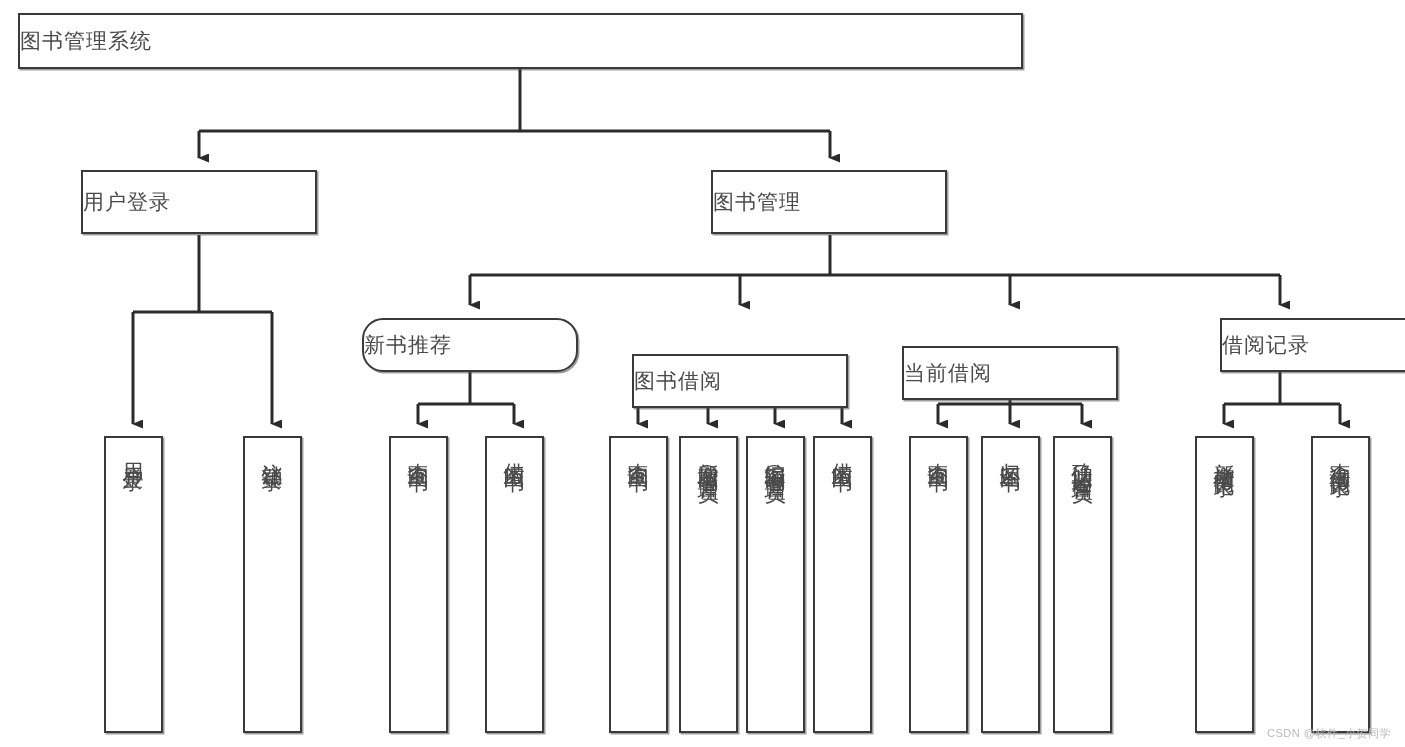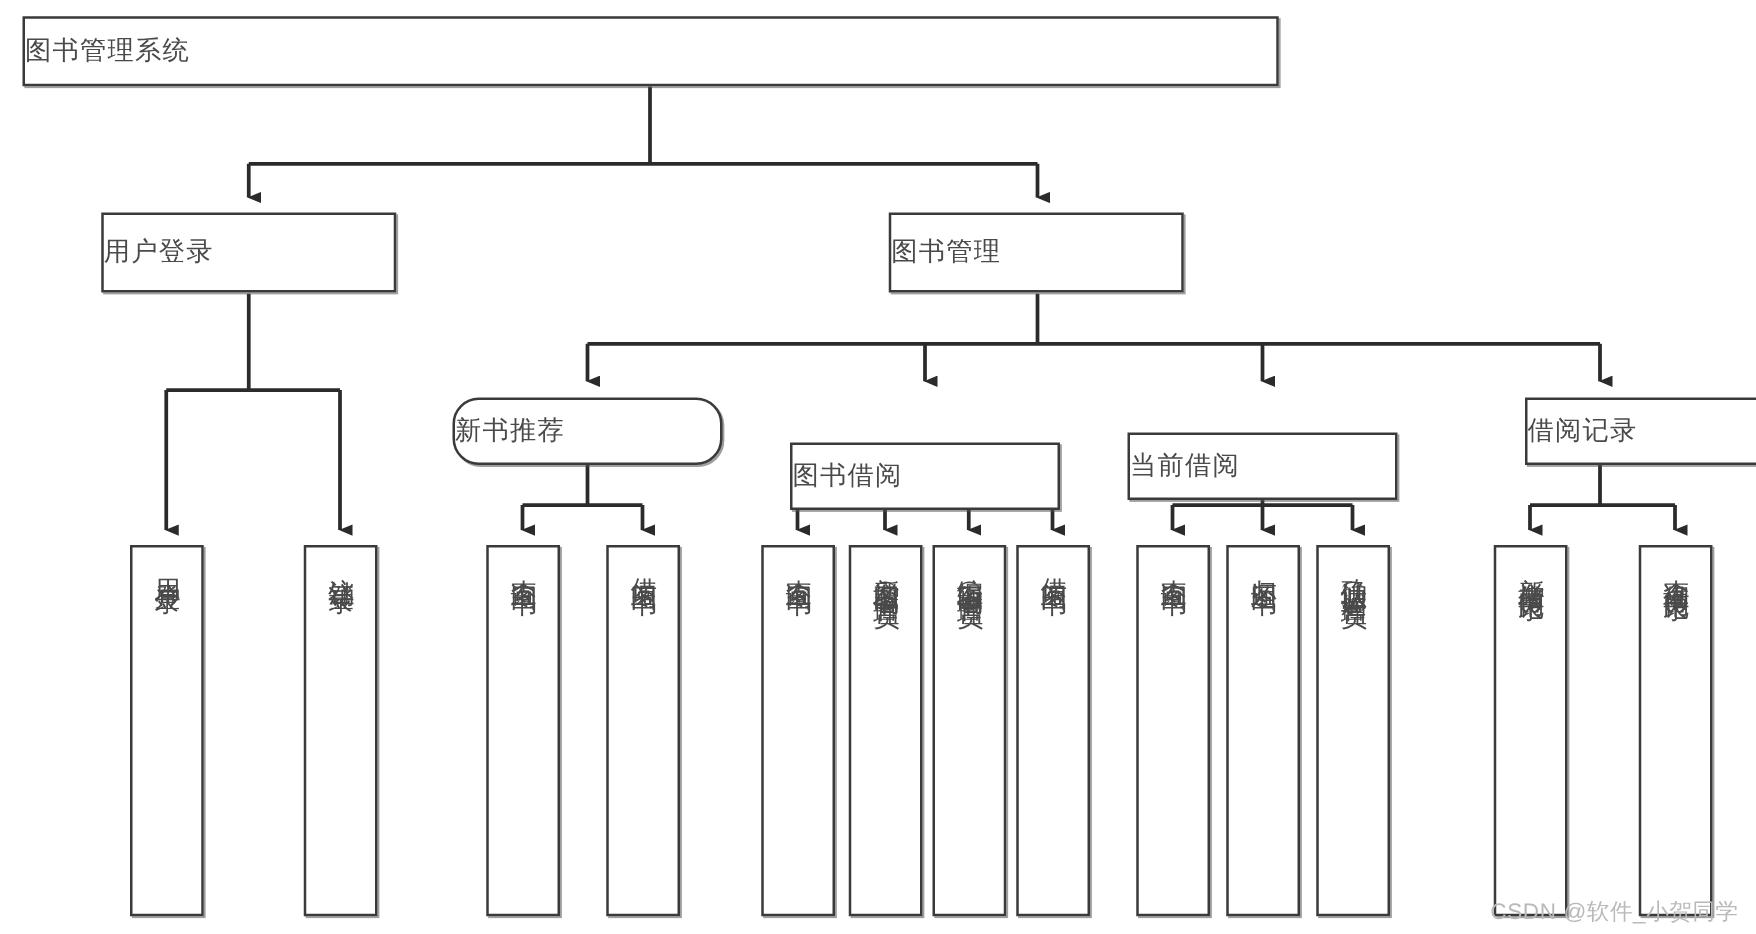--- a/index.html
+++ b/index.html
@@ -54,21 +54,21 @@
     writing-mode: vertical-rl;
     text-orientation: upright;
     font-size: 21px;
     letter-spacing: 3px;
     line-height: 1;
   }
   .watermark {
     position: absolute;
     right: 14px;
     bottom: 6px;
-    font-size: 18px;
+    font-size: 11px;
     color: #b9b9b9;
     letter-spacing: 0.5px;
     white-space: nowrap;
   }
 </style>
 </head>
 <body>
 
 <div id="diagram-root">
 

